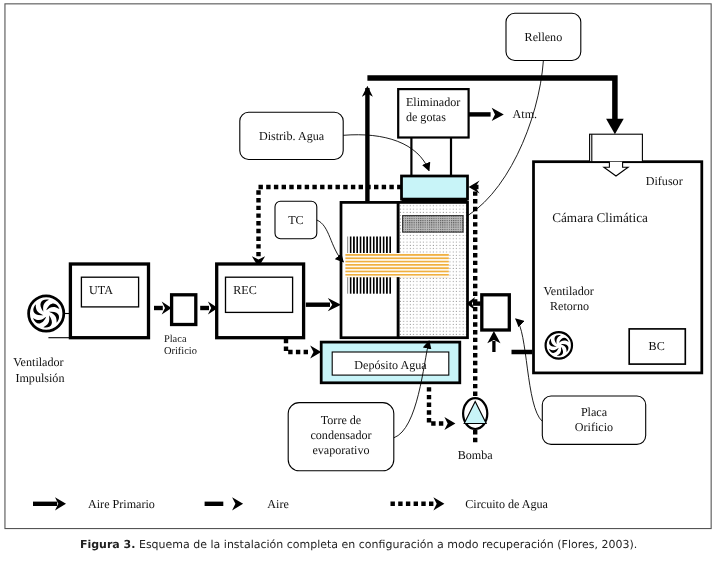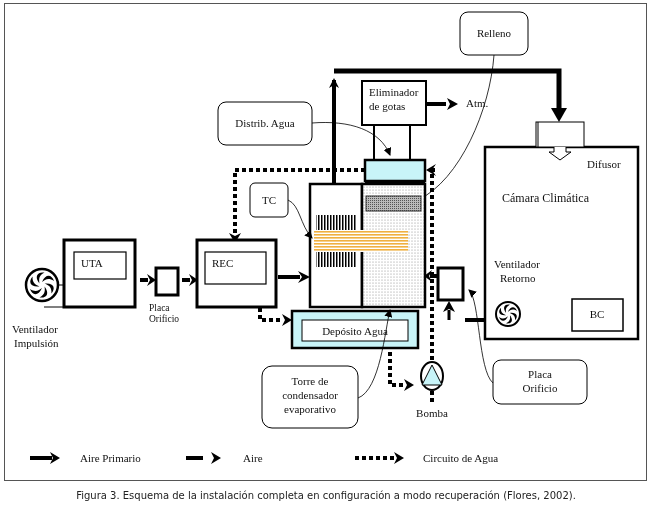--- a/index.html
+++ b/index.html
@@ -1,21 +1,21 @@
 <!DOCTYPE html>
 <html><head>
 <meta charset="utf-8">
 <style>
   html, body { margin: 0; padding: 0; background: #ffffff; }
   body { width: 652px; height: 512px; position: relative; overflow: hidden; font-family: "Liberation Serif", serif; }
   #frame { position: absolute; left: 4px; top: 3px; width: 643px; height: 478px; border: 1px solid #555; box-sizing: border-box; }
   svg { position: absolute; left: 0; top: 0; }
   .lbl { font-family: "Liberation Serif", serif; font-size: 11px; fill: #111; }
   .caption { position: absolute; left: 0; top: 490px; width: 652px; text-align: center; font-family: "DejaVu Sans", sans-serif; font-size: 10px; color: #222; }
-  .caption b { font-weight: normal; }
+  .caption b { font-weight: bold; }
 </style>
 </head>
 <body>
 
 <div id="frame"></div>
 
 <svg width="652" height="512" viewBox="0 0 652 512">
   <defs>
     <marker id="ah" markerWidth="6" markerHeight="6" refX="4" refY="3" orient="auto" markerUnits="strokeWidth">
       <path d="M0,0 L6,3 L0,6 L2,3 Z" fill="#000"></path>
@@ -218,13 +218,13 @@
       <text class="lbl" x="243" y="462">Aire</text>
     </g>
     <g>
       <line x1="355" y1="458" x2="396" y2="458" stroke="#000" stroke-width="4" stroke-dasharray="4,3"></line>
       <path d="M394,452 L404,458 L394,464 L397,458 Z" fill="#000"></path>
       <text class="lbl" x="423" y="462">Circuito de Agua</text>
     </g>
   </g>
 </svg>
 
-<div class="caption"><b>Figura 3.</b><span> Esquema de la instalación completa en configuración a modo recuperación (Flores, 2002).</span></div>
+<div class="caption"><b>Figura 3.</b><span> Esquema de la instalación completa en configuración a modo recuperación (Flores, 2003).</span></div>
 
 </body></html>

